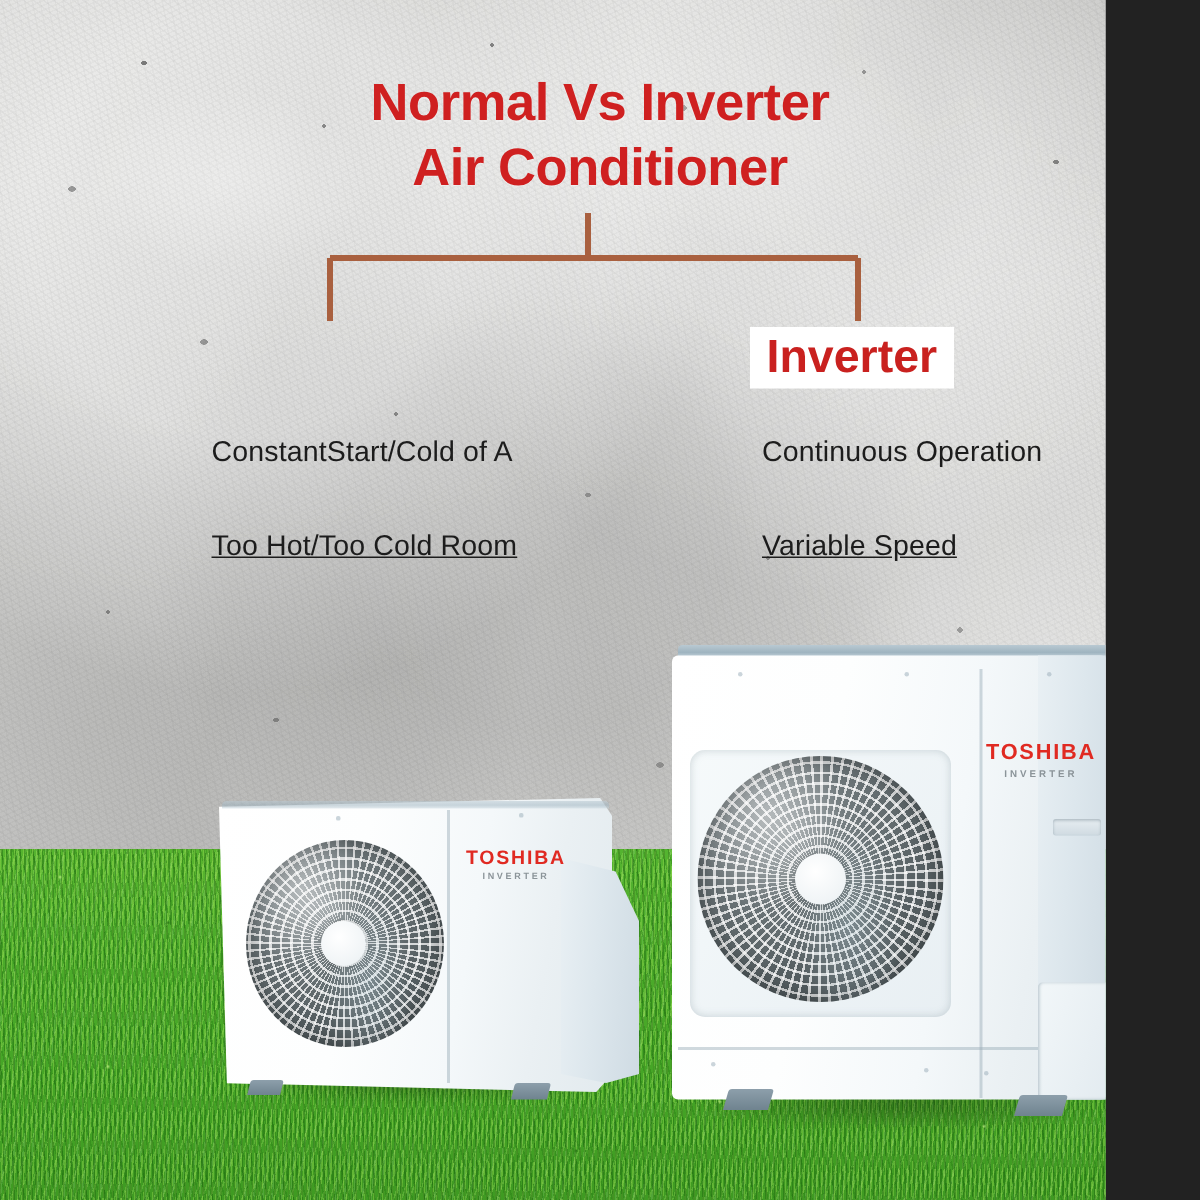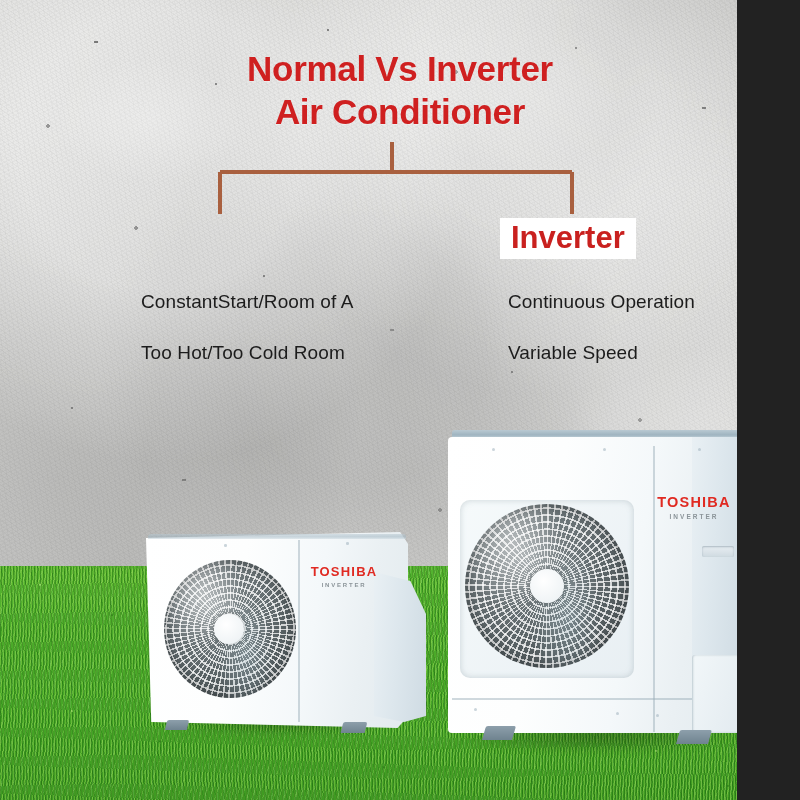--- a/index.html
+++ b/index.html
@@ -130,21 +130,21 @@
     position:absolute;
     color:#1c1c1c;
     font-size:19px;
     line-height:1.2;
     white-space:nowrap;
     letter-spacing:.1px;
   }
   .col-left  {left:141px;}
   .col-right {left:508px;}
   .row1{top:291px;}
-  .row2{top:342px;}
+  .row2{top:354px;text-decoration:underline;}
   .row3{top:391px;}
 
   
   .unit{position:absolute;}
   .body{
     position:absolute;
     background:linear-gradient(100deg,#ffffff 0%,#fdfefe 35%,#f4f8fa 62%,#eaf0f3 80%,#e2eaee 100%);
     border-radius:4px;
   }
   .toplip{
@@ -242,21 +242,21 @@
     <g stroke="#a9603f" stroke-width="4" fill="none" stroke-linecap="butt">
       <line x1="392" y1="142" x2="392" y2="172"></line>
       <line x1="220" y1="172" x2="572" y2="172"></line>
       <line x1="220" y1="172" x2="220" y2="214"></line>
       <line x1="572" y1="172" x2="572" y2="214"></line>
     </g>
   </svg>
 
   <div class="hdr hdr-inverter">Inverter</div>
 
-  <div class="feat col-left row1">ConstantStart/Room of A</div>
+  <div class="feat col-left row1">ConstantStart/Cold of A</div>
   <div class="feat col-left row2">Too Hot/Too Cold Room</div>
 
   <div class="feat col-right row1">Continuous Operation</div>
   <div class="feat col-right row2">Variable Speed</div>
 
   <div class="unit" style="left:448px;top:430px;width:300px;height:320px;">
 
     <div class="shadow" style="left:6px;top:288px;width:290px;height:36px;"></div>
 
     <div class="toplip" style="left:4px;top:0px;width:290px;height:9px;"></div>

